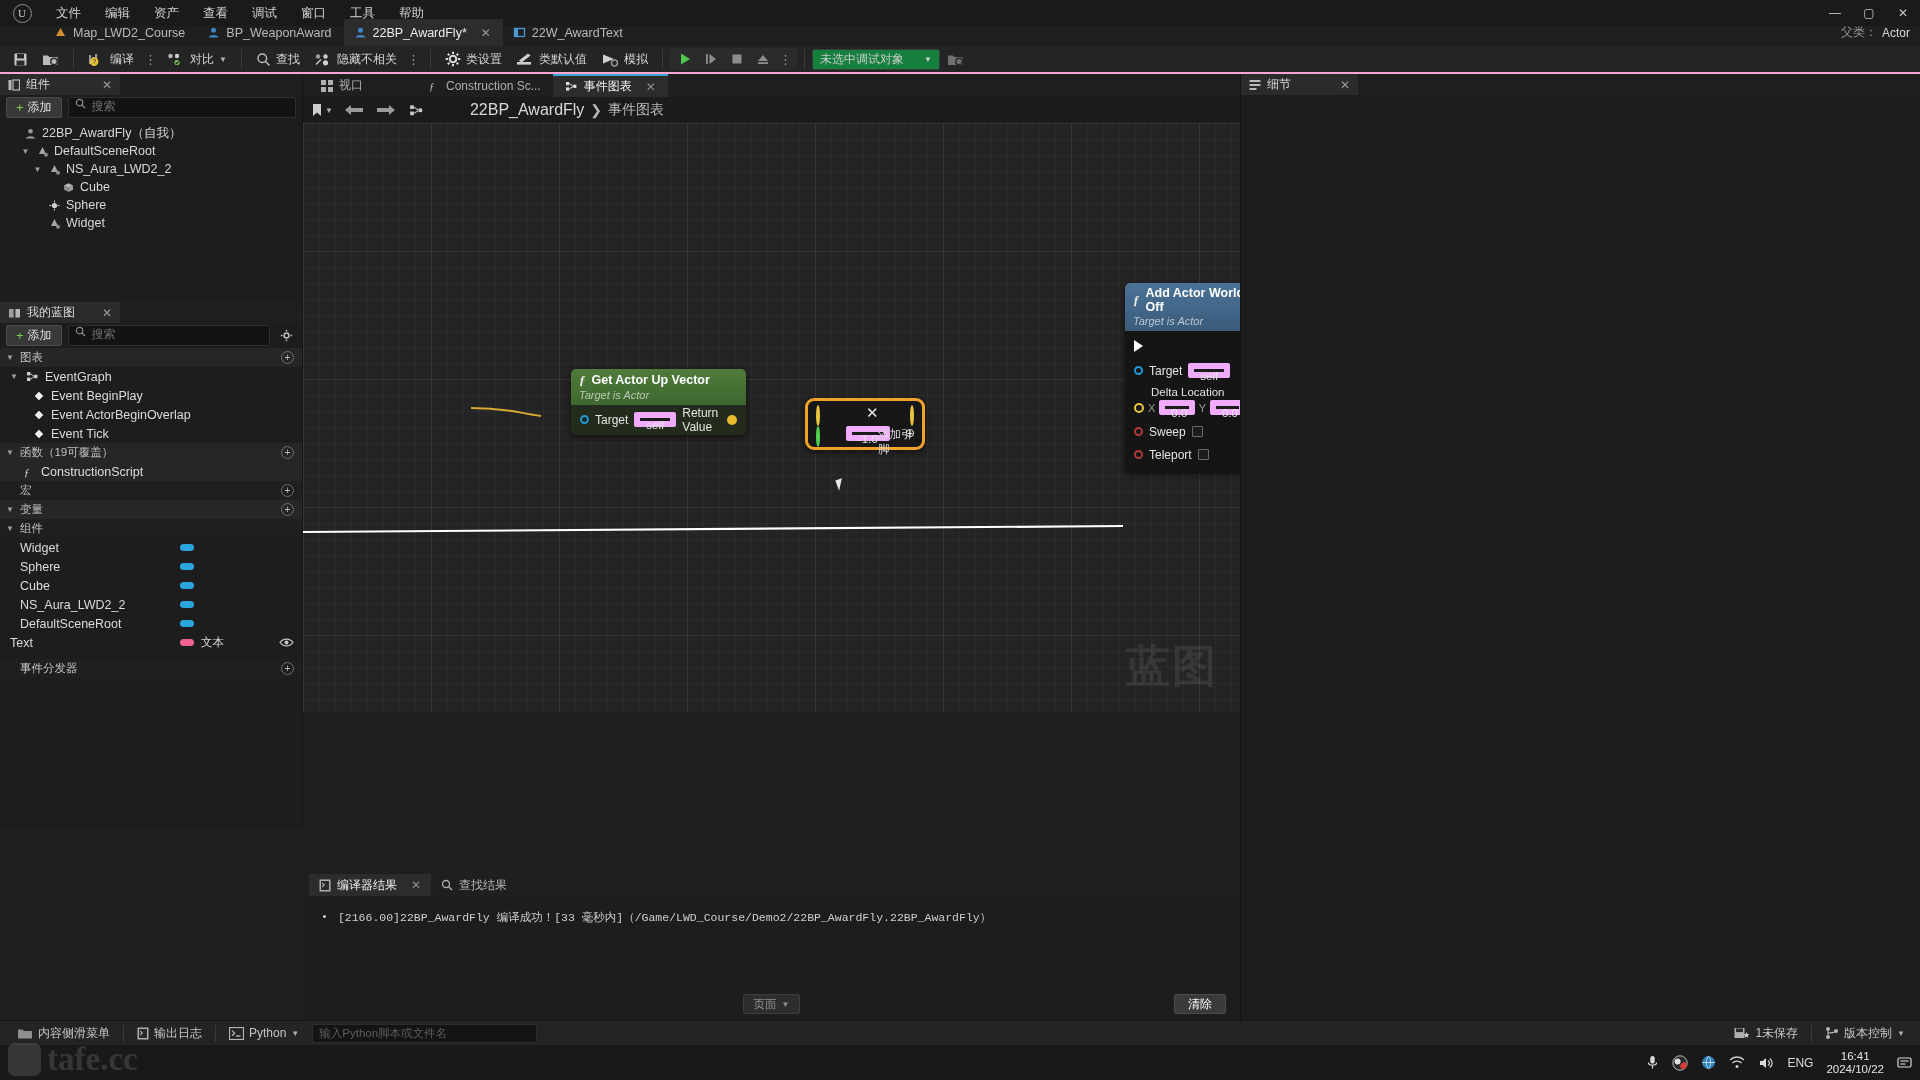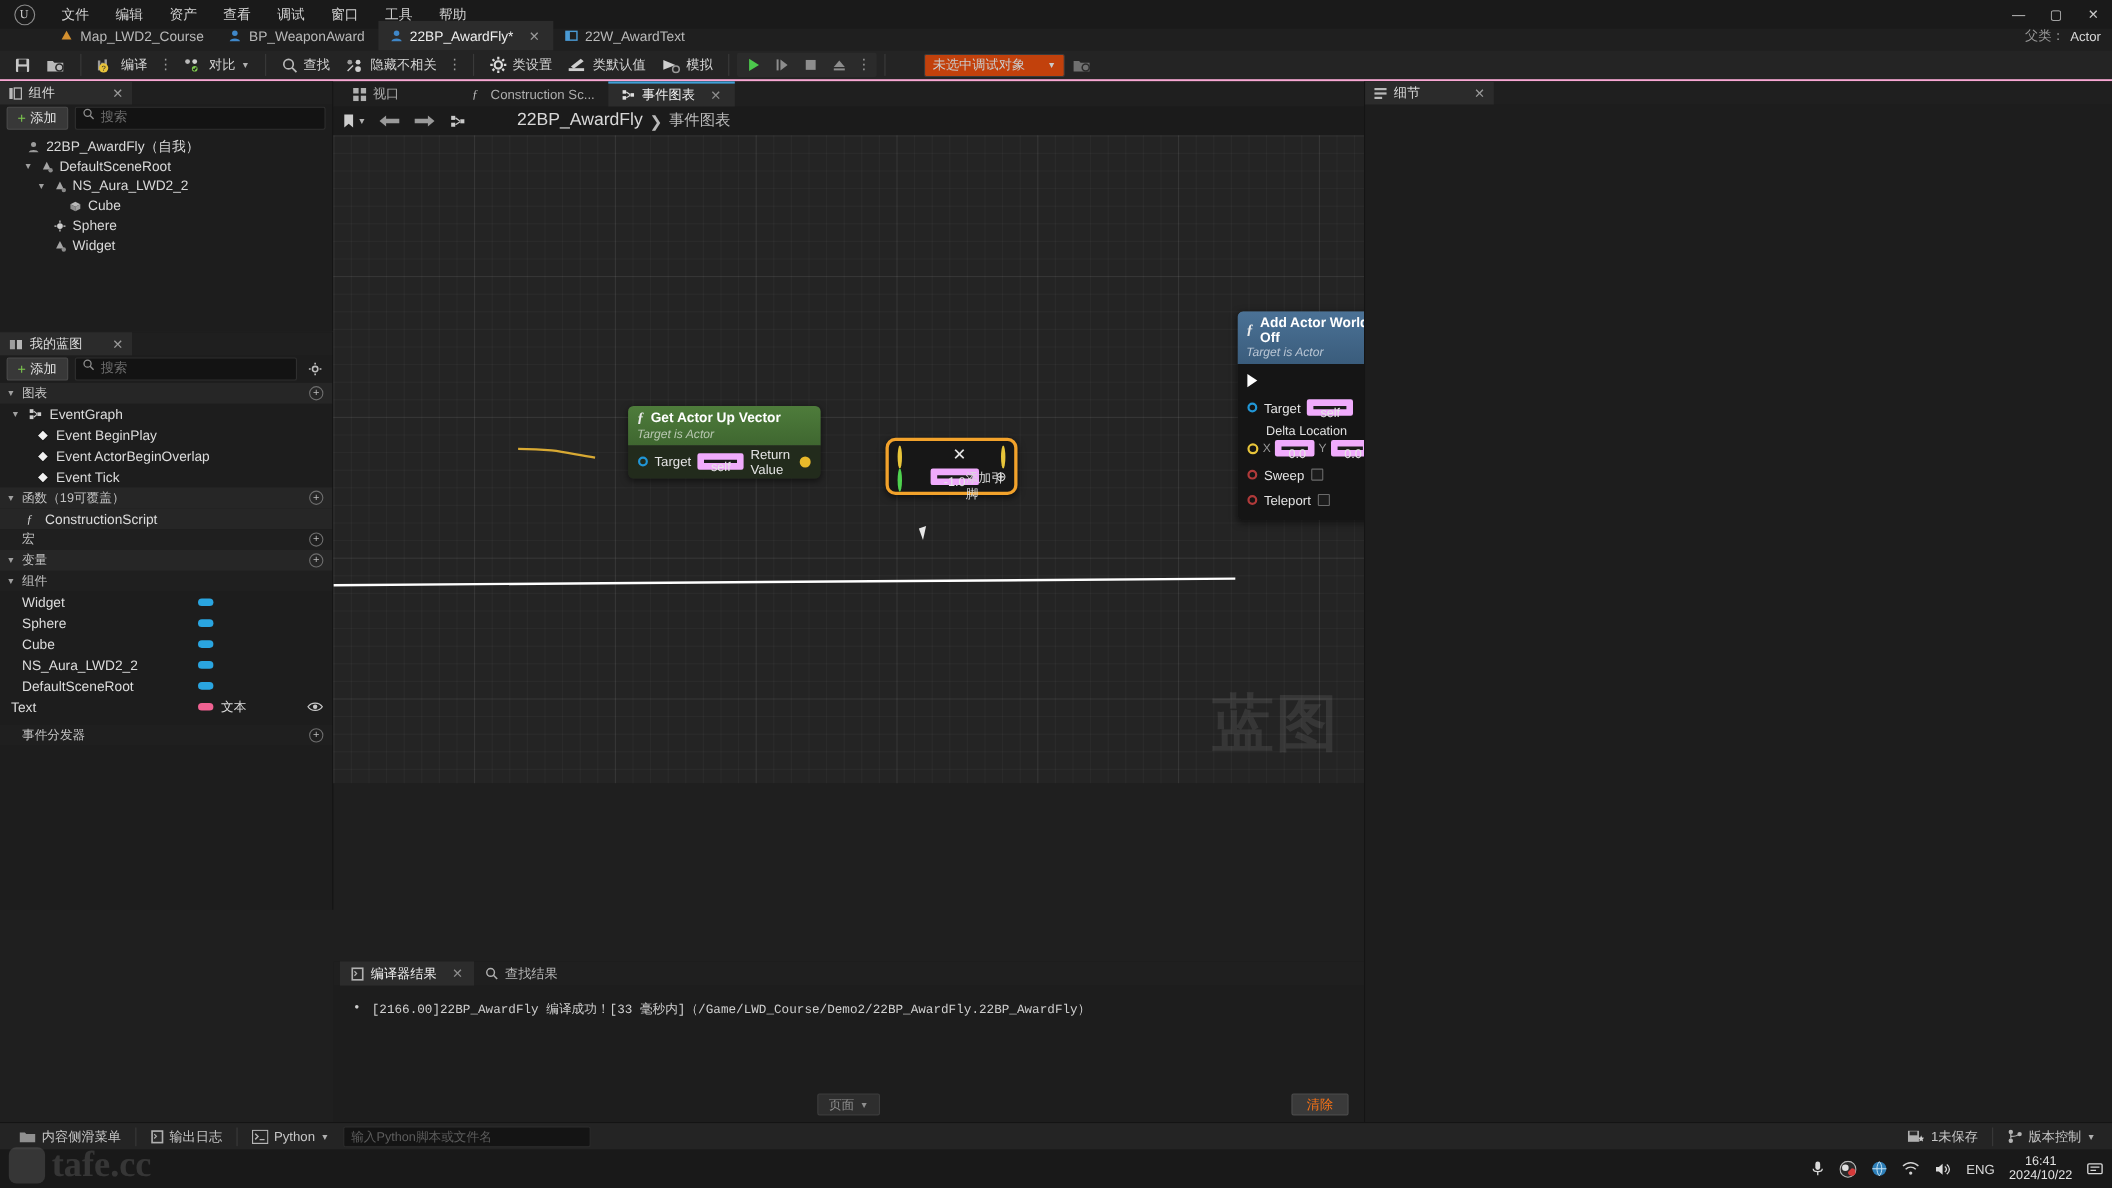--- a/index.html
+++ b/index.html
@@ -63,23 +63,23 @@
   }
   .tb-btn {
     display: flex; align-items: center; gap: 5px; height: 24px;
     padding: 0 7px; font-size: 12px; color: #d6d6d6; border-radius: 2px;
   }
   .tb-sep { width: 1px; height: 20px; background: #3a3a3a; margin: 0 7px; }
   .tb-dots { color:#9a9a9a; font-size: 13px; padding: 0 3px; letter-spacing:0; }
   .dbg-group { display:flex; align-items:center; background:#2b2b2b; border-radius:2px; height:22px; padding:0 2px; }
   .dbg-btn { width: 26px; height: 22px; display:flex; align-items:center; justify-content:center; }
   .dbg-combo {
-    height: 21px; min-width: 128px; background: #c2410c; border: 1px solid #3a3a3a;
+    height: 21px; min-width: 128px; background: #15803d; border: 1px solid #3a3a3a;
     display:flex; align-items:center; justify-content:space-between; gap:6px;
-    padding: 0 7px; font-size: 12px; color: #cbcbcb; border-radius: 2px; margin-left: 28px;
+    padding: 0 7px; font-size: 12px; color: #cbcbcb; border-radius: 2px;
   }
 
   
   .panel-header {
     height: 21px; display: flex; align-items: center; gap: 6px;
     padding: 0 8px; font-size: 12px; background: #2b2b2b; color: #dcdcdc;
     width: max-content; min-width: 120px;
   }
   .panel-header .px { margin-left: auto; padding-left: 14px; color: #9a9a9a; font-size: 12px;}
   .panel-headerbar { height: 21px; background:#1f1f1f; display:flex; align-items:flex-end; }
@@ -163,21 +163,21 @@
     position:absolute; left: 303px; top: 123px; width: 937px; height: 589px;
     background: #242424; overflow: hidden;
     background-image:
       linear-gradient(to right, rgba(255,255,255,0.030) 1px, transparent 1px),
       linear-gradient(to bottom, rgba(255,255,255,0.030) 1px, transparent 1px),
       linear-gradient(to right, rgba(255,255,255,0.055) 1px, transparent 1px),
       linear-gradient(to bottom, rgba(255,255,255,0.055) 1px, transparent 1px);
     background-size: 16px 16px, 16px 16px, 128px 128px, 128px 128px;
   }
   .watermark {
-    position:absolute; right: 22px; bottom: 16px; font-size: 56px; color: rgba(255,255,255,0.085);
+    position:absolute; right: 22px; bottom: 16px; font-size: 44px; color: rgba(255,255,255,0.085);
     font-family: Liberation Serif, serif; letter-spacing: 2px; font-weight: bold;
   }
 
   
   .node { position:absolute; border-radius: 5px; box-shadow: 0 2px 7px rgba(0,0,0,0.55); }
   .node-head {
     display:flex; flex-direction: column; justify-content:center;
     padding: 3px 10px 4px 8px; border-radius: 5px 5px 0 0;
   }
   .node-title { font-size: 12.5px; color:#ffffff; font-weight: bold; display:flex; align-items:center; gap:6px;}
@@ -211,21 +211,21 @@
   .bp-tab.active { background:#2c2c2c; color:#eee; }
   .bp-tab .bx { margin-left: 8px; color:#8e8e8e; }
   .bp-log { padding: 14px 0 0 18px; font-size: 11.5px; font-family: "Liberation Mono","DejaVu Sans Mono", monospace; color: #cfcfcf; display:flex; gap: 10px;}
   .bp-foot { position:absolute; left:0; bottom: 6px; width: 937px; display:flex; align-items:center; justify-content:center; }
   .page-btn {
     height:20px; padding: 0 10px; background:#2e2e2e; border:1px solid #3d3d3d; border-radius:2px;
     font-size:11.5px; color:#8f8f8f; display:flex; align-items:center; gap:5px;
   }
   .clear-btn {
     position:absolute; right: 14px; bottom: 6px; height:20px; padding: 0 13px;
-    background:#3a3a3a; border:1px solid #4c4c4c; border-radius:2px; font-size:12px; color:#f97316;
+    background:#3a3a3a; border:1px solid #4c4c4c; border-radius:2px; font-size:12px; color:#ffffff;
     display:flex; align-items:center;
   }
 
   
   .details-panel {
     position:absolute; left: 1240px; top: 74px; width: 680px; height: 946px;
     background: #1d1d1d; border-left: 1px solid #141414;
   }
 
   

